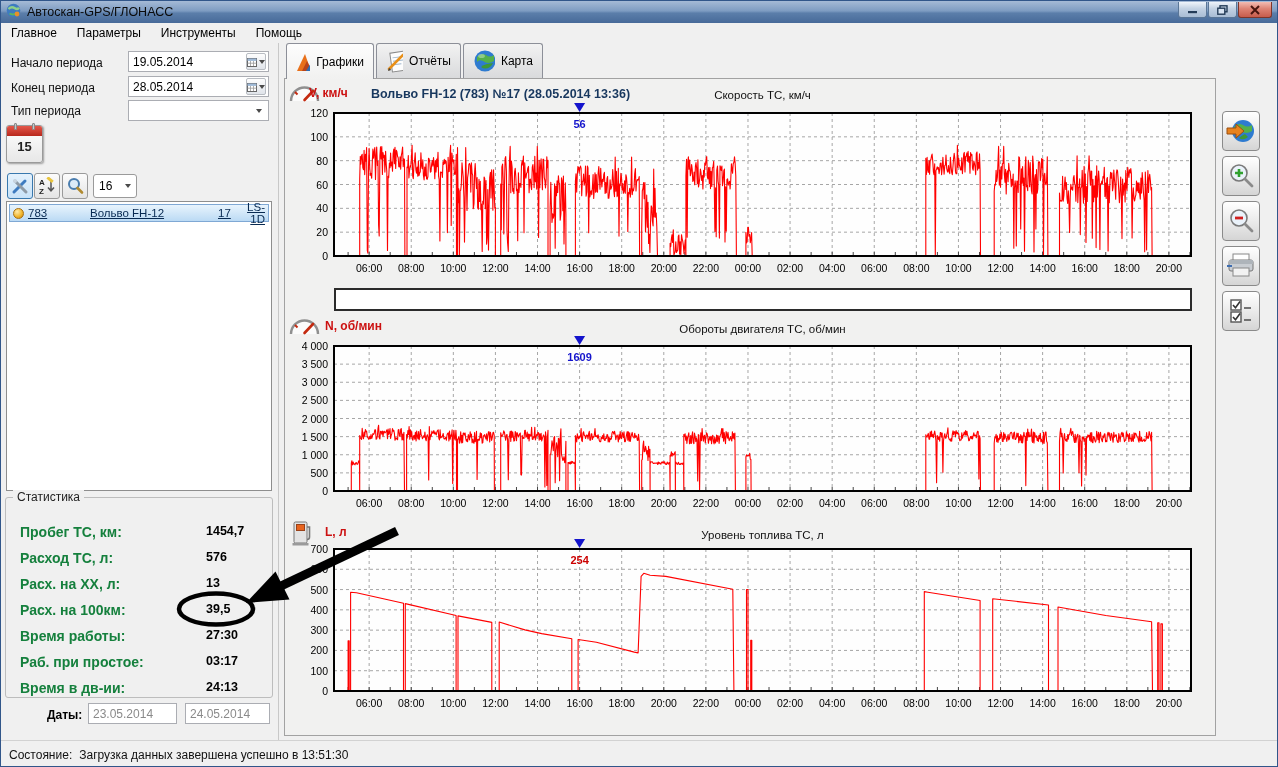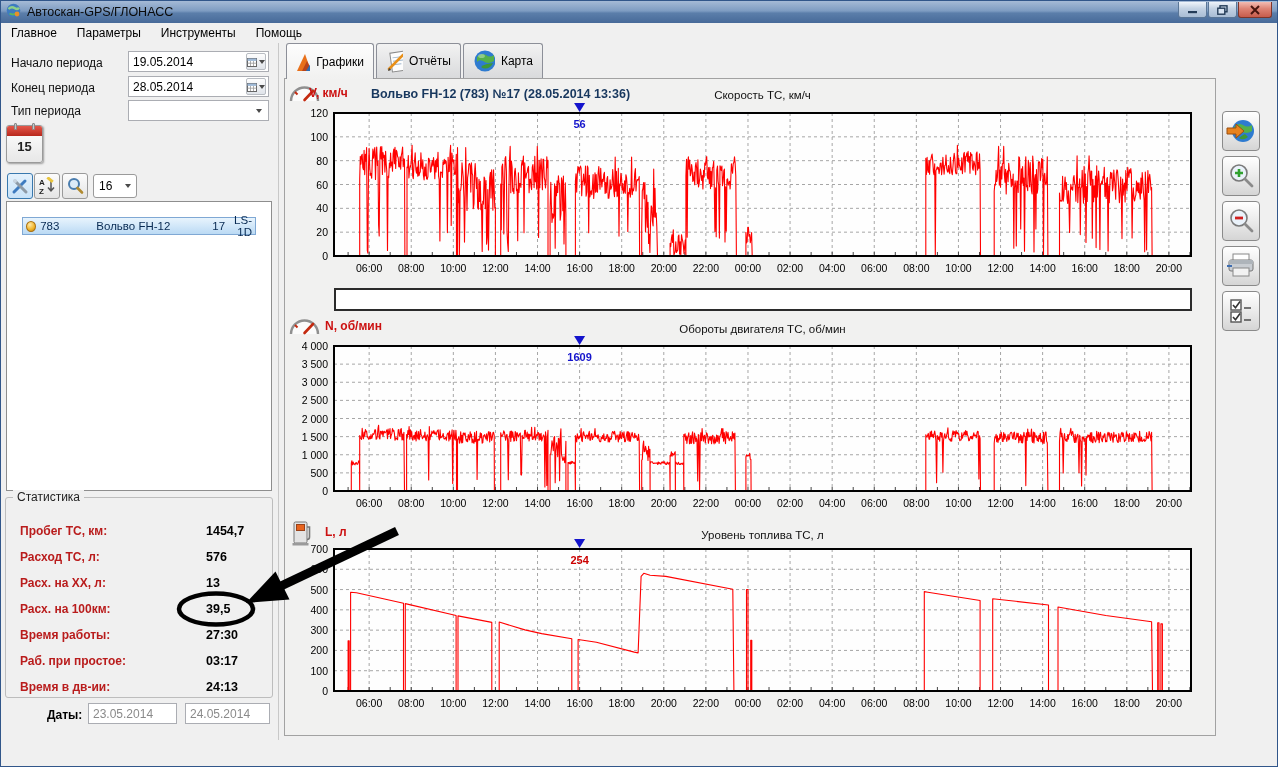--- a/index.html
+++ b/index.html
@@ -55,35 +55,35 @@
     background:linear-gradient(#FCFCFC,#E4E4E4); border:1px solid #9a9a9a;
     display:flex; align-items:center; justify-content:center; }
   .tool-btn.active { background:linear-gradient(#E4F1FC,#C8E2F8); border:1px solid #3878AE; }
   .font-select { position:absolute; left:92px; top:173px; width:44px; height:24px;
     border:1px solid #9a9a9a; border-radius:3px; background:#fff; display:flex;
     align-items:center; font-size:12px; padding:0 5px; }
   .font-select .caret { margin-left:auto; }
 
   .listbox { position:absolute; left:5px; top:200px; width:266px; height:290px;
     background:#fff; border:1px solid #8E8E8E; }
-  .list-row { height:18px; margin:15px; background:linear-gradient(#E8F4FD,#BBDAF4);
+  .list-row { height:18px; margin:2px; background:linear-gradient(#E8F4FD,#BBDAF4);
     border:1px solid #7FA8D4; display:flex; align-items:center; font-size:11.5px;
-    padding:0 3px; color:#082a52; }
+    padding:0 3px; color:#082a52;text-decoration:underline; }
   .veh-dot { width:11px; height:11px; border-radius:50%; margin-right:4px;
     background:radial-gradient(circle at 35% 30%, #FFE9A8, #F0B429 60%, #C07E12);
     border:1px solid #A96F10; }
   .lr-id { width:62px; } .lr-name { width:128px; } .lr-num { width:24px; }
   .lr-code { flex:1; text-align:right; }
 
   .stats-box { position:absolute; left:4px; top:496px; width:268px; height:201px;
     border:1px solid #BDBDBD; border-radius:3px; }
   .stats-legend { position:absolute; top:-8px; left:7px; background:#F0F0F0;
     padding:0 4px; font-size:12px; color:#222; }
   .stat-row { position:absolute; left:0; width:100%; height:16px; }
-  .stat-label { position:absolute; left:14px; font-size:12px; font-weight:bold; color:#b91c1c; }
+  .stat-label { position:absolute; left:14px; font-size:14px; font-weight:bold; color:#15803d; }
   .stat-value { position:absolute; left:200px; font-size:12.5px; font-weight:bold; color:#000; }
 
   .dates-label { position:absolute; left:46px; top:707px; font-size:12px; font-weight:bold; }
   .date-gray { color:#8a8a8a; }
 
   .divider-v { position:absolute; left:277px; top:42px; width:1px; height:697px; background:#C8C8C8; }
 
   
   .tab { position:absolute; top:42px; height:35px; border:1px solid #8C8F98; border-bottom:none;
     border-radius:3px 3px 0 0; display:flex; align-items:center; gap:6px; padding:0 9px;
@@ -681,19 +681,23 @@
     <svg width="28" height="28">
         <rect x="4" y="3" width="10" height="10" fill="#fff" stroke="#555" stroke-width="1.4"></rect>
         <path d="M6,8 l2.5,2.8 L13,4.5" stroke="#333" stroke-width="1.6" fill="none"></path>
         <line x1="17" y1="11" x2="24" y2="11" stroke="#555" stroke-width="1.6"></line>
         <rect x="4" y="15" width="10" height="10" fill="#fff" stroke="#555" stroke-width="1.4"></rect>
         <path d="M6,20 l2.5,2.8 L13,16.5" stroke="#333" stroke-width="1.6" fill="none"></path>
         <line x1="17" y1="23" x2="24" y2="23" stroke="#555" stroke-width="1.6"></line>
       </svg>
   </div>
 
+  <div class="statusbar">
+    <span>Состояние:</span>
+    <span class="stxt">Загрузка данных завершена успешно в 13:51:30</span>
+  </div>
 
   <svg class="overlay" width="1278" height="767">
     <ellipse cx="215" cy="608" rx="37" ry="15.5" fill="none" stroke="#000" stroke-width="4.5"></ellipse>
     <line x1="396" y1="530" x2="280" y2="585" stroke="#000" stroke-width="9"></line>
     <polygon points="245,602 274.5,570.5 288.5,598.5" fill="#000"></polygon>
   </svg>
 </div>
 
 </body></html>

